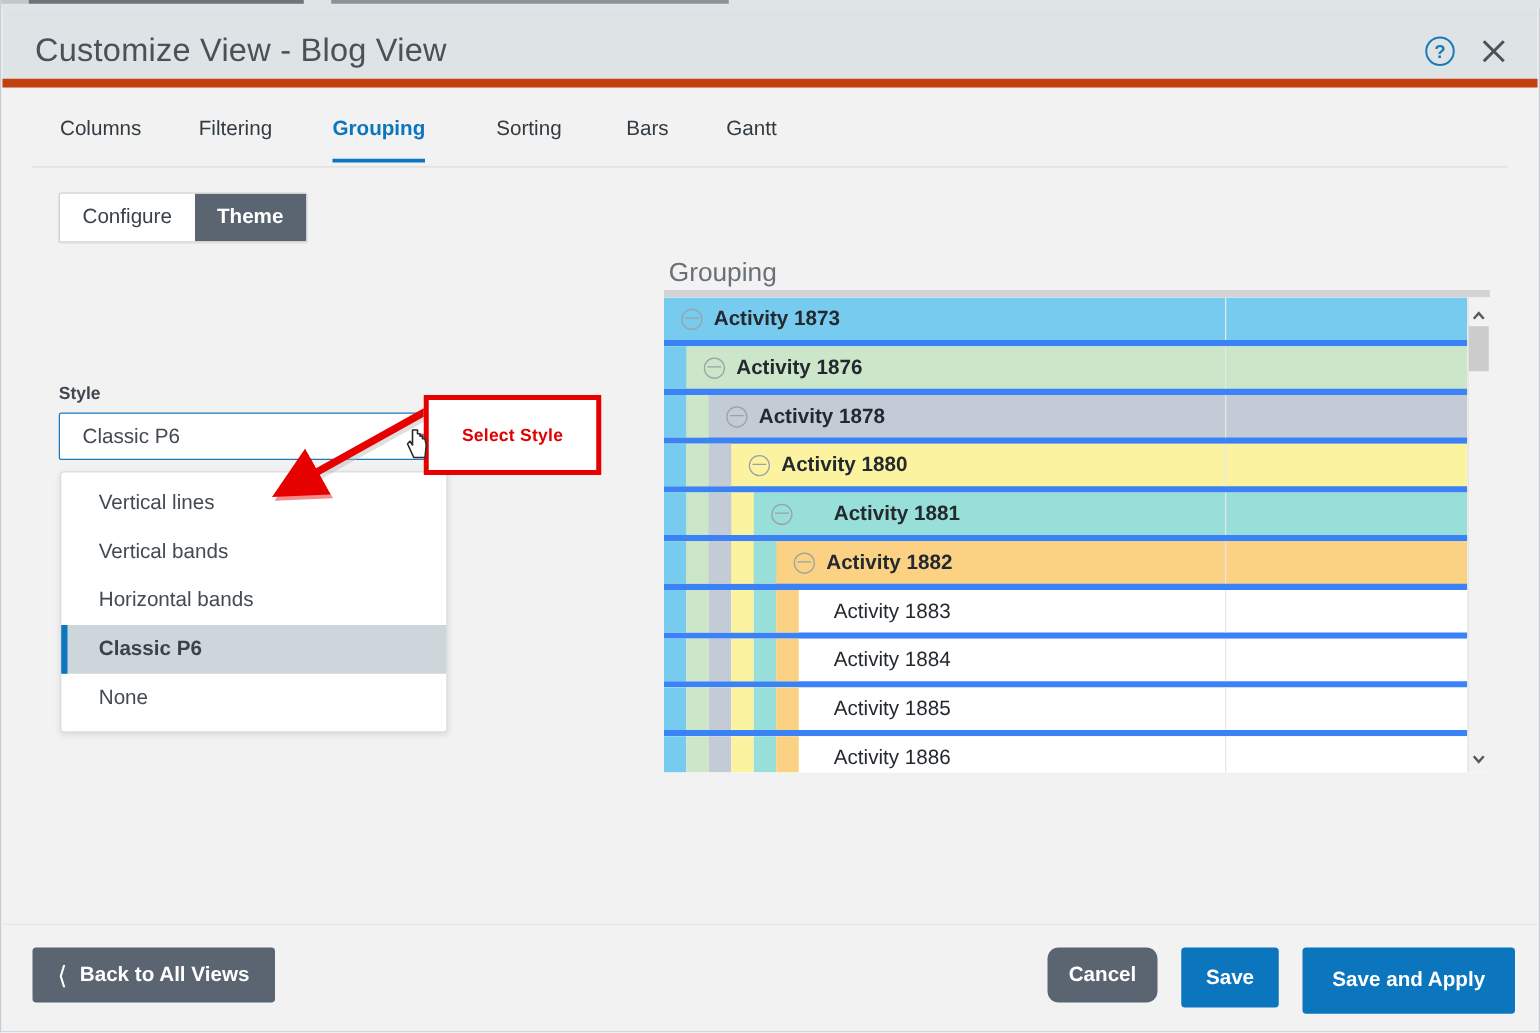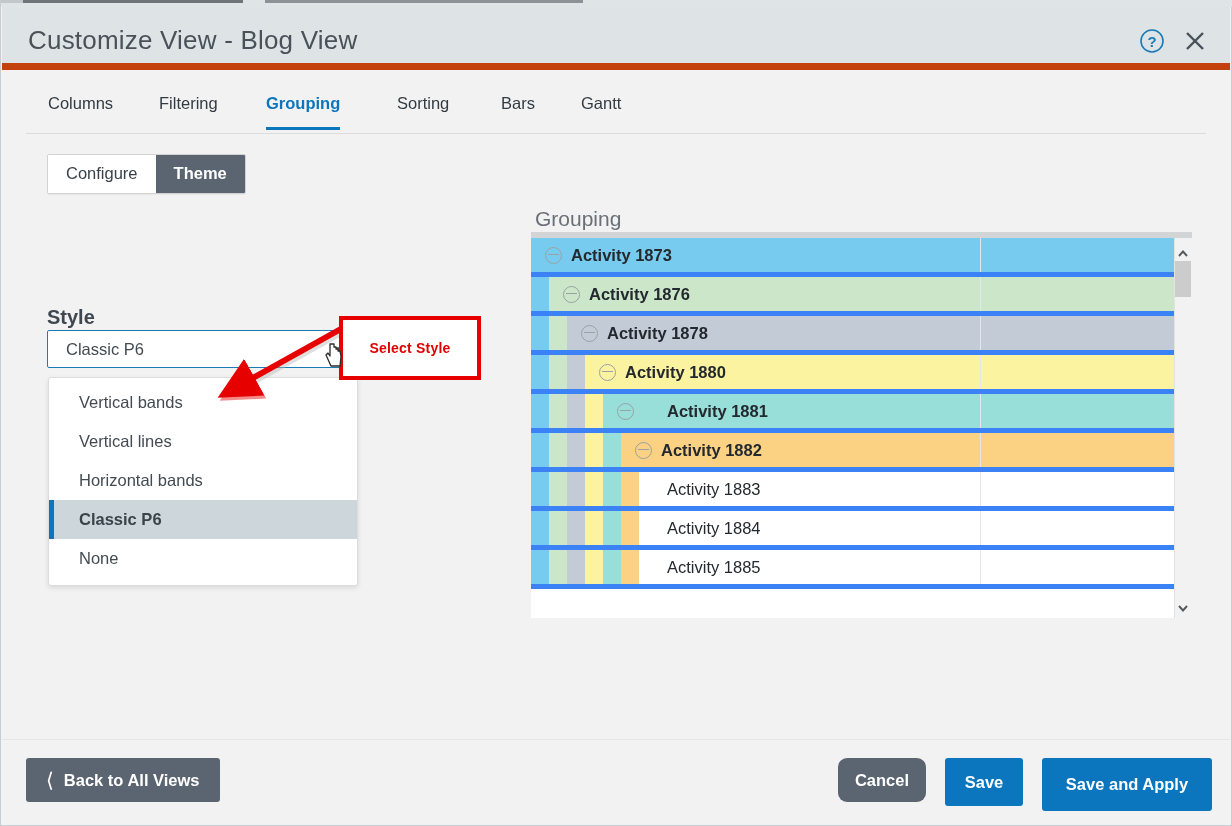--- a/index.html
+++ b/index.html
@@ -85,21 +85,21 @@
     background: #ffffff;
     color: #3a4249;
     cursor: pointer;
     white-space: nowrap;
   }
   .seg-btn.active { background: #5b6471; color: #ffffff; font-weight: bold; }
 
   
   .style-label {
     position: absolute; left: 45px; top: 235px;
-    font-size: 20px; font-weight: bold; color: #3f4750;
+    font-size: 14px; font-weight: bold; color: #3f4750;
   }
   .select-box {
     position: absolute; left: 45px; top: 259px;
     width: 310px; height: 38px;
     background: #ffffff;
     border: 1px solid #1b7ab8;
     border-radius: 2px;
     cursor: pointer;
   }
   .select-value {
@@ -282,22 +282,22 @@
     </div>
 
     <div class="style-label">Style</div>
 
     <div class="select-box">
       <span class="select-value">Classic P6</span>
       <span class="select-caret"></span>
     </div>
 
     <div class="dropdown">
+      <div class="dd-item">Vertical lines</div>
       <div class="dd-item">Vertical bands</div>
-      <div class="dd-item">Vertical lines</div>
       <div class="dd-item">Horizontal bands</div>
       <div class="dd-item selected">Classic P6</div>
       <div class="dd-item">None</div>
     </div>
 
     <span class="anno-arrow">
       <svg width="160" height="90" viewBox="0 0 160 90">
         <defs>
           <marker id="ah" markerWidth="7" markerHeight="7" refX="5.4" refY="3.5" orient="auto">
             <polygon points="0 0, 7 3.5, 0 7" fill="#e60000"></polygon>
@@ -415,20 +415,32 @@
         <div class="pv-row" style="background:#ffffff;">
           <div class="divider" style="left:449px;"></div>
           <div style="position:absolute;left:0;top:0;bottom:0;width:18px;background:#77cbee;"></div>
           <div style="position:absolute;left:18px;top:0;bottom:0;width:18px;background:#cbe6c9;"></div>
           <div style="position:absolute;left:36px;top:0;bottom:0;width:18px;background:#c2cbd6;"></div>
           <div style="position:absolute;left:54px;top:0;bottom:0;width:18px;background:#fcf3a0;"></div>
           <div style="position:absolute;left:72px;top:0;bottom:0;width:18px;background:#98ded9;"></div>
           <div style="position:absolute;left:90px;top:0;bottom:0;width:18px;background:#fbd184;"></div>
           <div class="pv-label" style="margin-left:136px;">
             <span>Activity 1885</span>
+          </div>
+        </div>
+        <div class="pv-row" style="background:#ffffff;">
+          <div class="divider" style="left:449px;"></div>
+          <div style="position:absolute;left:0;top:0;bottom:0;width:18px;background:#77cbee;"></div>
+          <div style="position:absolute;left:18px;top:0;bottom:0;width:18px;background:#cbe6c9;"></div>
+          <div style="position:absolute;left:36px;top:0;bottom:0;width:18px;background:#c2cbd6;"></div>
+          <div style="position:absolute;left:54px;top:0;bottom:0;width:18px;background:#fcf3a0;"></div>
+          <div style="position:absolute;left:72px;top:0;bottom:0;width:18px;background:#98ded9;"></div>
+          <div style="position:absolute;left:90px;top:0;bottom:0;width:18px;background:#fbd184;"></div>
+          <div class="pv-label" style="margin-left:136px;">
+            <span>Activity 1886</span>
           </div>
         </div>
       </div>
 
       <div class="pv-scroll-track">
         <span class="pv-arrow-up">
           <svg width="12" height="12" viewBox="0 0 12 12">
             <polyline points="2,8 6,3.5 10,8" fill="none" stroke="#55595c" stroke-width="1.9"></polyline>
           </svg>
         </span>

